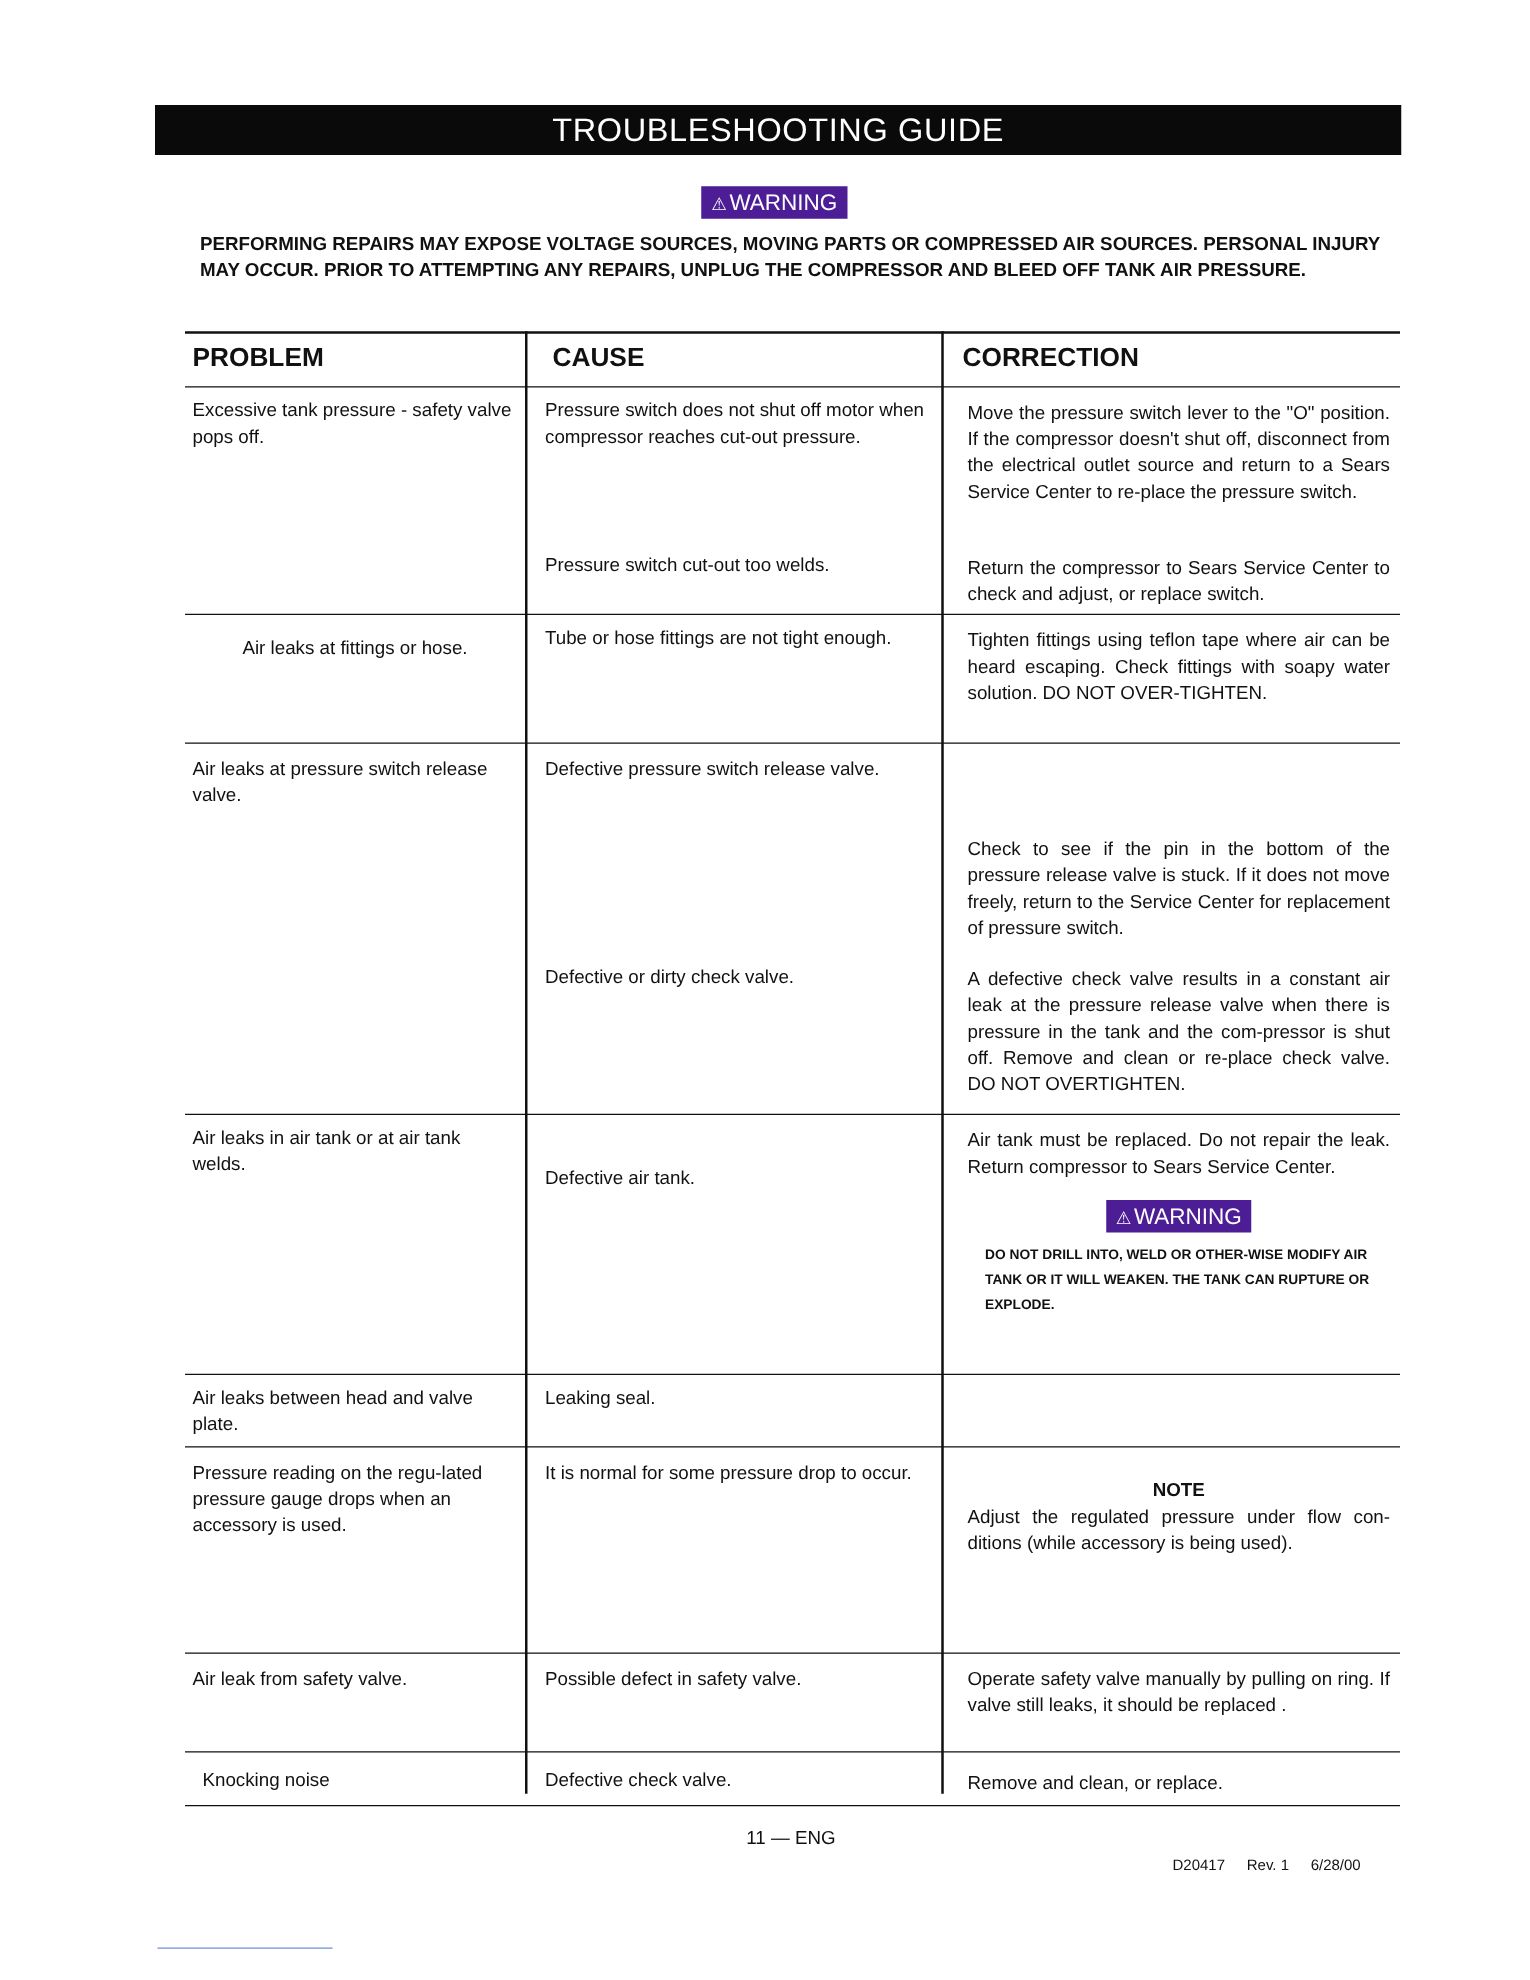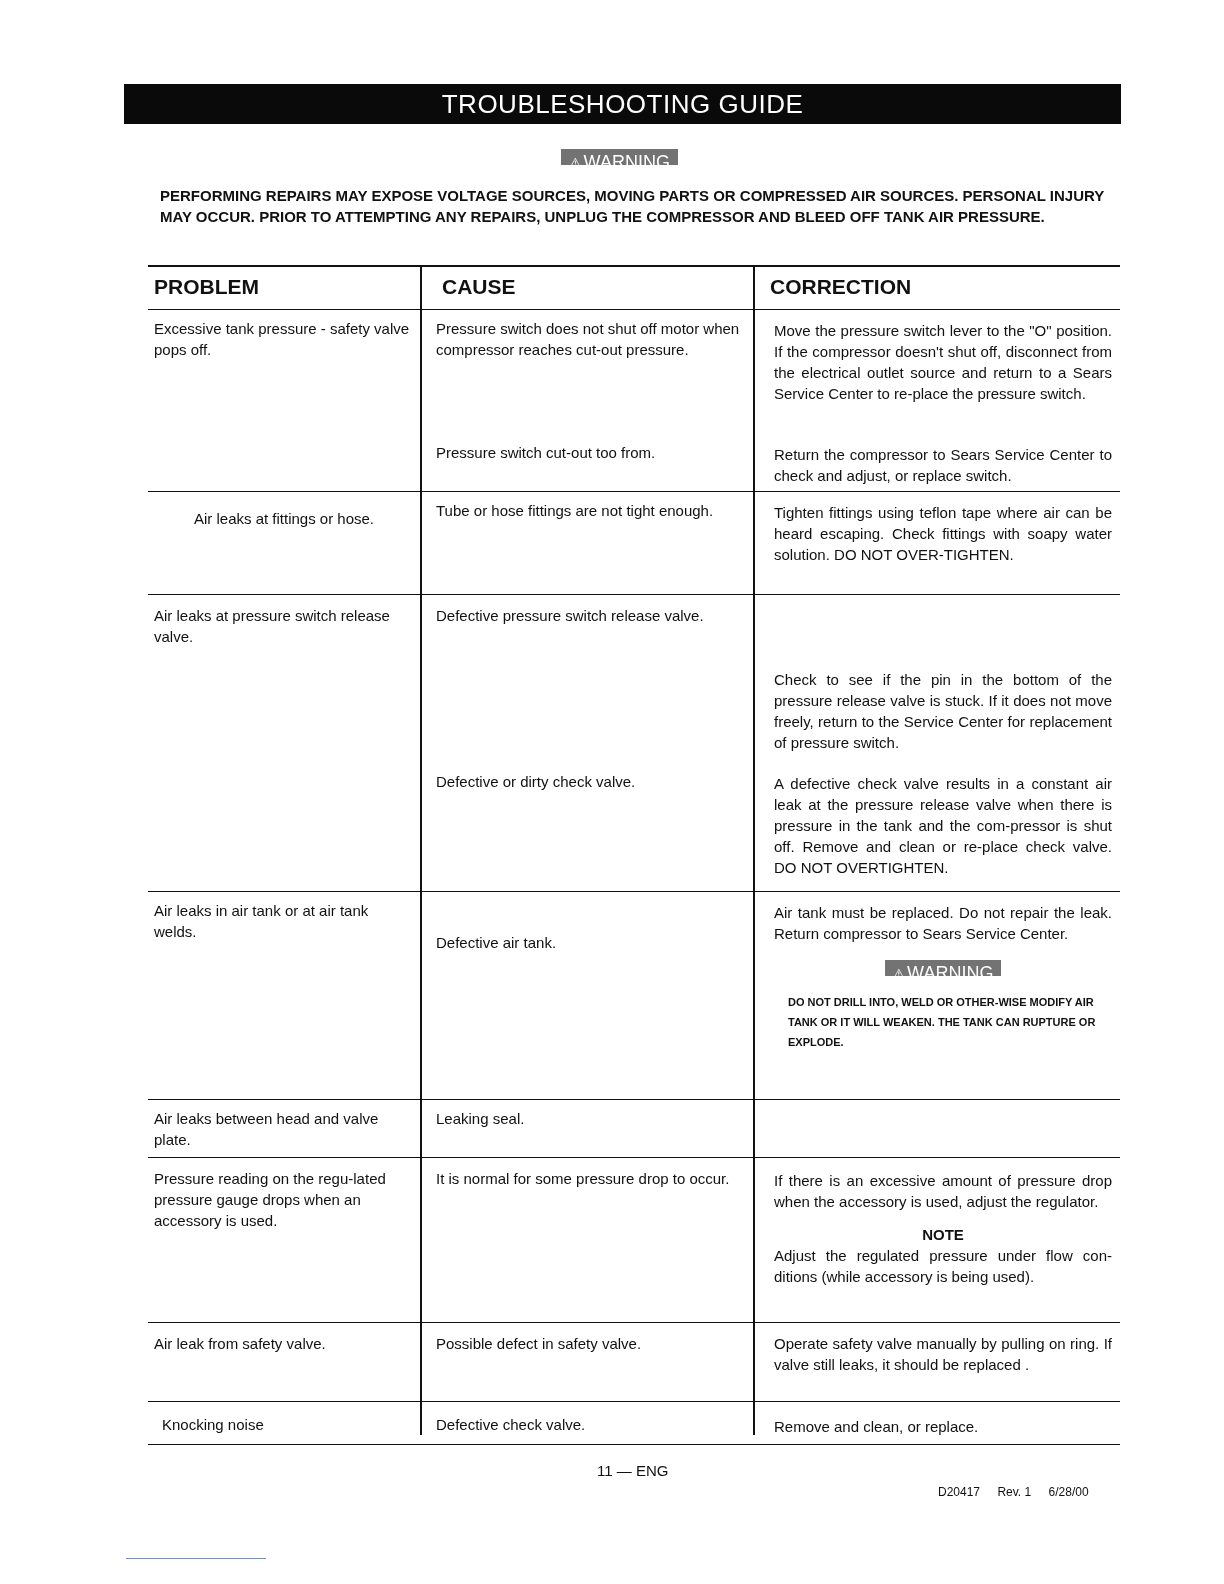--- a/index.html
+++ b/index.html
@@ -1,18 +1,18 @@
 <!DOCTYPE html>
 <html><head>
 <meta charset="utf-8">
 <style>
   html, body { margin: 0; padding: 0; background: #ffffff; }
   body { width: 1224px; height: 1584px; position: relative; font-family: "Liberation Sans", sans-serif; color: #111; overflow: hidden; }
   .title-bar { position: absolute; left: 124px; top: 84px; width: 997px; height: 40px; background: #0a0a0a; color: #fff; text-align: center; font-size: 26px; line-height: 40px; letter-spacing: 0.5px; }
-  .warn-badge { display: inline-block; background: #737373; color: #fff; font-weight: normal; padding: 0 8px; height: 16px; line-height: 26px; font-size: 18px; }
+  .warn-badge { display: inline-block; background: #4c1d95; color: #fff; font-weight: normal; padding: 0 8px; height: 26px; line-height: 26px; font-size: 18px; }
   .warn-badge .tri { font-size: 14px; margin-right: 2px; }
   .top-warn { position: absolute; left: 561px; top: 149px; }
   .top-warn-text { position: absolute; left: 160px; top: 185px; width: 960px; font-weight: bold; font-size: 15px; line-height: 21px; }
   .tbl { position: absolute; left: 148px; top: 265px; width: 972px; }
   .hdr { position: relative; height: 42px; border-top: 2px solid #111; border-bottom: 1.5px solid #111; }
   .hdr span { position: absolute; top: 8px; font-weight: bold; font-size: 21px; }
   .vline { position: absolute; top: 265px; width: 1.5px; background: #111; height: 1170px; }
   .row { position: relative; border-bottom: 1.5px solid #111; font-size: 15px; line-height: 21px; }
   .row .c1 { position: absolute; left: 6px; width: 260px; }
   .row .c2 { position: absolute; left: 288px; width: 310px; }
@@ -40,21 +40,21 @@
 <div class="tbl">
   <div class="hdr">
     <span style="left:6px;">PROBLEM</span>
     <span style="left:294px;">CAUSE</span>
     <span style="left:622px;">CORRECTION</span>
   </div>
 
   <div class="row" style="height:181px;">
     <div class="c1" style="top:8px;">Excessive tank pressure - safety valve pops off.</div>
     <div class="c2" style="top:8px;">Pressure switch does not shut off motor when compressor reaches cut-out pressure.</div>
-    <div class="c2" style="top:132px;">Pressure switch  cut-out  too from.</div>
+    <div class="c2" style="top:132px;">Pressure switch  cut-out  too welds.</div>
     <div class="c3" style="top:10px;">Move the pressure switch lever to the  "O" position.  If the compressor doesn't shut off, disconnect from the electrical outlet source and  return to a Sears Service Center to re-place the pressure switch.</div>
     <div class="c3" style="top:134px;">Return the compressor to Sears Service Center to check and adjust, or replace switch.</div>
   </div>
 
   <div class="row" style="height:102px;">
     <div class="c1" style="top:16px;text-align:center;">Air leaks at fittings or hose.</div>
     <div class="c2" style="top:8px;">Tube or hose fittings are not tight enough.</div>
     <div class="c3" style="top:10px;"><span>Tighten fittings using teflon tape where air can be heard escaping. Check fittings with soapy water solution.</span> <span class="b">DO NOT OVER-TIGHTEN.</span></div>
   </div>
 
@@ -78,21 +78,20 @@
 
   <div class="row" style="height:57px;">
     <div class="c1" style="top:8px;">Air leaks between head and valve plate.</div>
     <div class="c2" style="top:8px;">Leaking seal.</div>
   </div>
 
   <div class="row" style="height:164px;">
     <div class="c1" style="top:10px;">Pressure reading on the regu-lated pressure gauge drops when an accessory is used.</div>
     <div class="c2" style="top:10px;">It is normal for some  pressure drop to occur.</div>
     <div class="c3" style="top:12px;">
-      <div>If there is an excessive amount of pressure drop when the accessory is used, adjust the regulator.</div>
       <div class="note-title">NOTE</div>
       <div>Adjust the regulated pressure under flow con-ditions (while accessory is being used).</div>
     </div>
   </div>
 
   <div class="row" style="height:78px;">
     <div class="c1" style="top:10px;">Air leak from safety valve.</div>
     <div class="c2" style="top:10px;">Possible defect in safety valve.</div>
     <div class="c3" style="top:10px;">Operate safety valve manually by pulling on ring. If  valve still leaks, it should be replaced .</div>
   </div>

